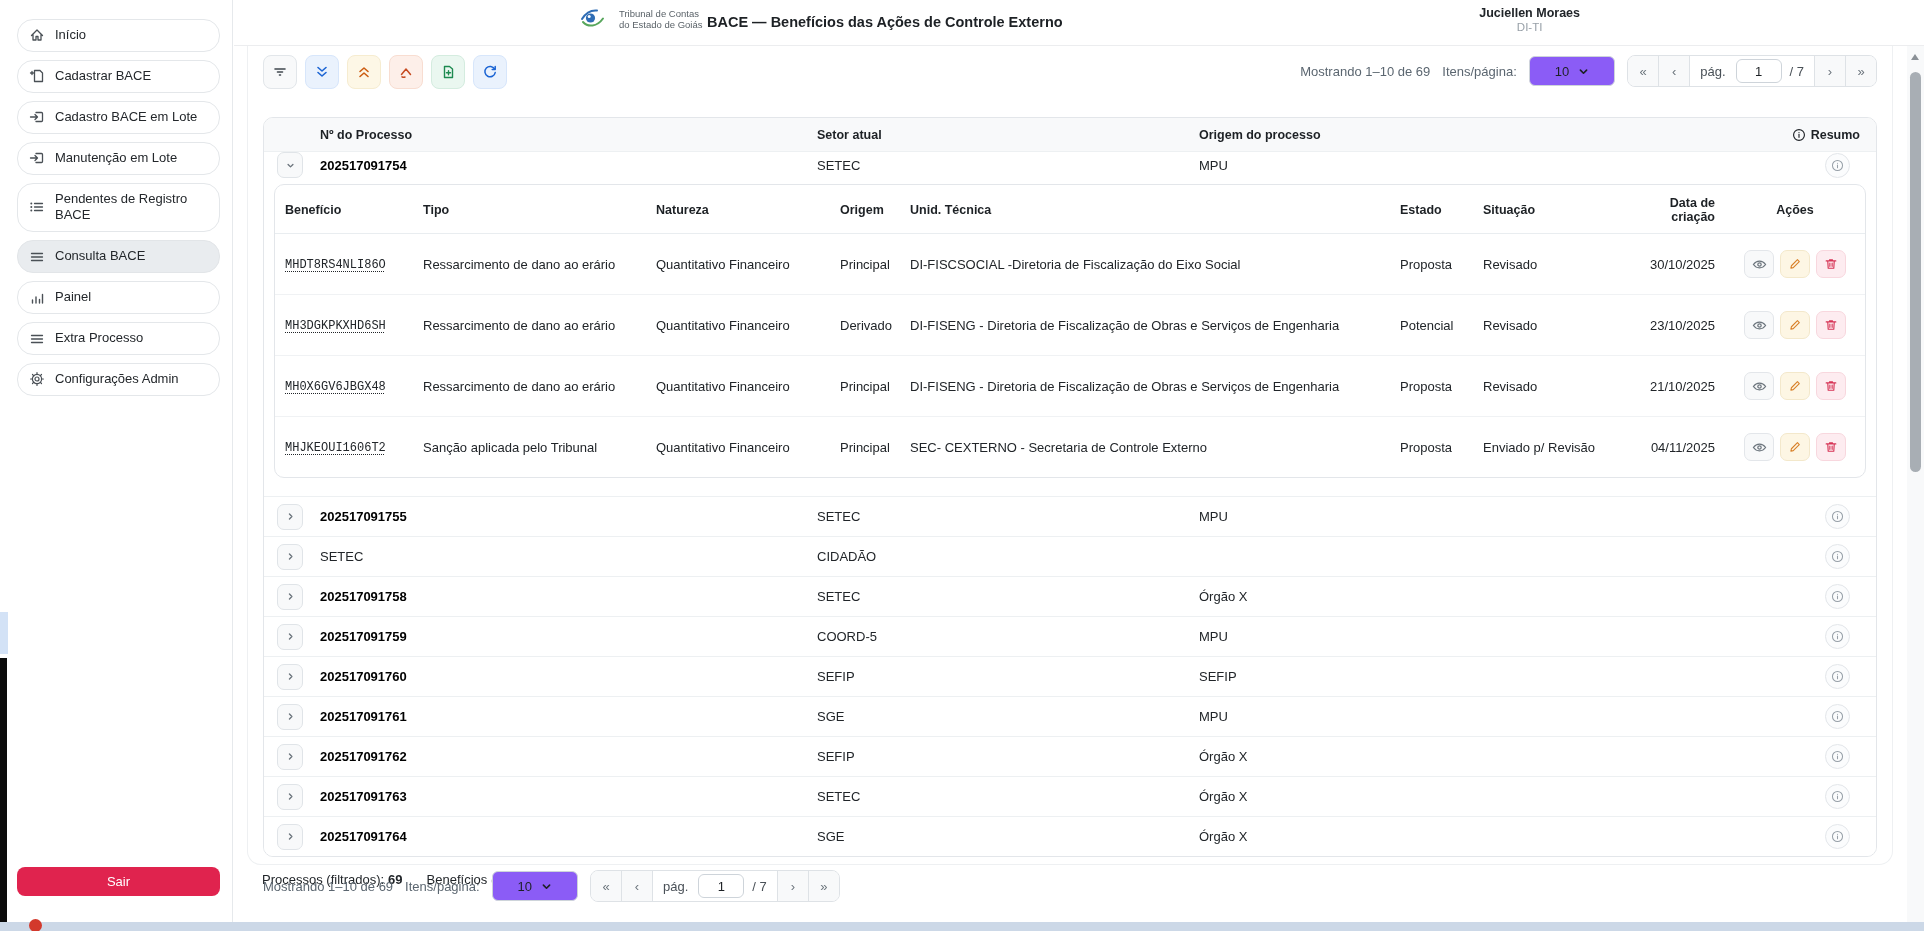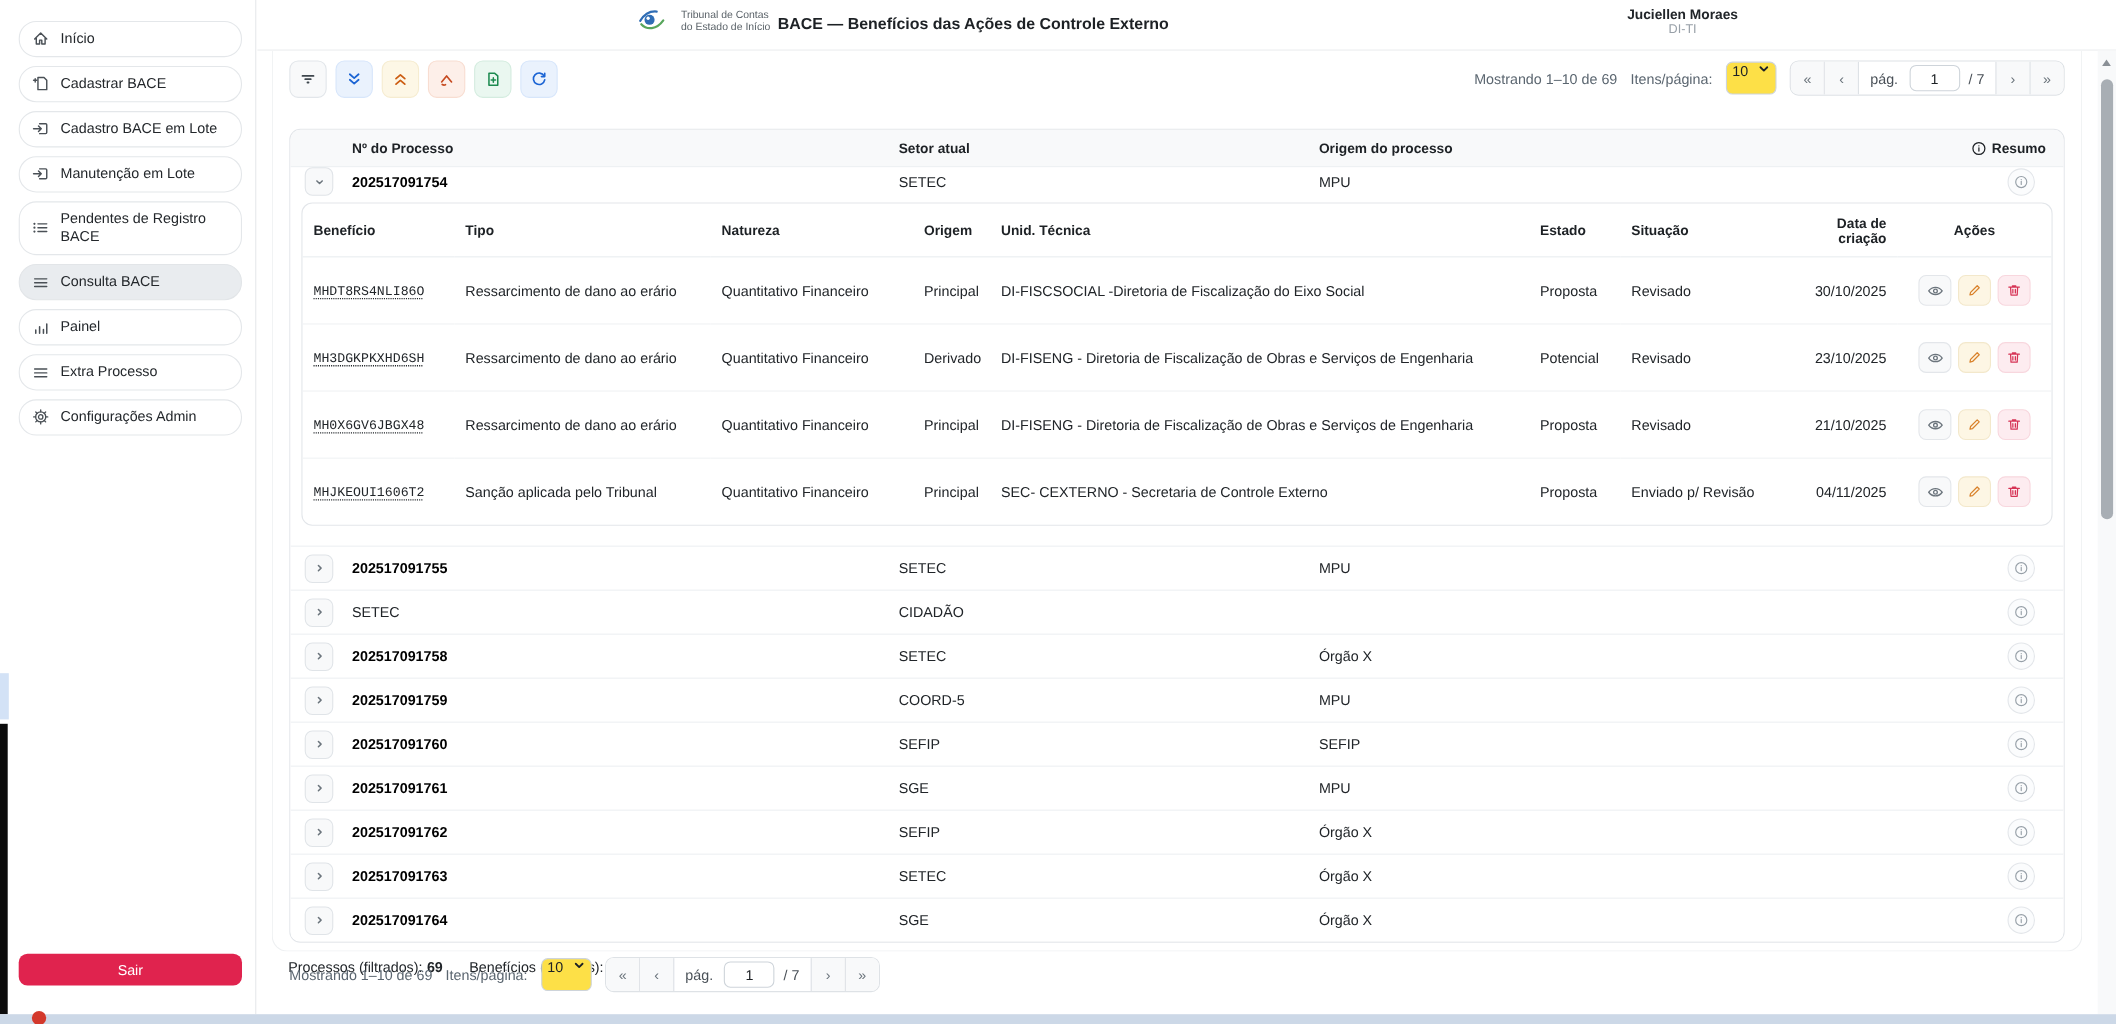--- a/index.html
+++ b/index.html
@@ -39,22 +39,22 @@
     justify-content:center; margin-right:8px; cursor:pointer; background:#fff; }
   .tbtn.filter   { background:#f8f9fa; border-color:#e2e6ea; color:#3f474e; }
   .tbtn.expand   { background:#eaf2fd; border-color:#d7e6fb; color:#1b64d4; }
   .tbtn.collapse { background:#fdf7e6; border-color:#f6ecd0; color:#cc5d12; }
   .tbtn.top      { background:#fdefe9; border-color:#f8ddd1; color:#c64a20; }
   .tbtn.export   { background:#eaf7f0; border-color:#d4ecdf; color:#1d8a50; }
   .tbtn.refresh  { background:#eaf2fd; border-color:#d7e6fb; color:#1b64d4; }
 
   
   .pager { display:flex; align-items:center; gap:12px; font-size:13px; color:#5b6670; }
-  .pager-select { display:flex; gap:9px; border:1px solid #ced4da; border-radius:6px;
-    height:30px; padding:0 5px; color:#1d2125; background:#fde047; cursor:pointer; }
+  .pager-select { display:flex; align-items:center; gap:9px; border:1px solid #ced4da; border-radius:6px;
+    height:30px; padding:0 25px; color:#1d2125; background:#8b5cf6; cursor:pointer; }
   .pgroup { display:flex; align-items:center; border:1px solid #dee2e6; border-radius:8px; overflow:hidden; height:32px; background:#fff; }
   .pgbtn { width:31px; height:100%; display:flex; align-items:center; justify-content:center; background:#f8f9fa;
     color:#6c757d; font-size:13px; cursor:pointer; }
   .pgbtn.br { border-right:1px solid #dee2e6; } .pgbtn.bl { border-left:1px solid #dee2e6; }
   .pglabel { padding:0 10px; color:#495057; }
   .pginput { width:46px; height:24px; border:1px solid #ced4da; border-radius:6px; text-align:center; font-size:13px;
     color:#1d2125; margin-right:8px; font-family:inherit; }
   .pgof { padding-right:10px; color:#495057; }
 
   
@@ -195,21 +195,21 @@
     <span>
       <svg width="32" height="24" viewBox="0 0 32 24" fill="none">
         <path d="M3 12c4-6.5 10-9 15-8.5" stroke="#2f6db5" stroke-width="2" stroke-linecap="round"></path>
         <path d="M4 15c5 5.5 14 5 20-3.5" stroke="#58a65c" stroke-width="2" stroke-linecap="round"></path>
         <circle cx="11.5" cy="11" r="4.6" fill="#2f6db5"></circle>
         <circle cx="10.2" cy="9.6" r="1.5" fill="#ffffff"></circle>
       </svg>
     </span>
     <div class="brand-text">
       <div>Tribunal de Contas</div>
-      <div>do Estado de Início</div>
+      <div>do Estado de Goiás</div>
     </div>
   </div>
   <div class="app-title">BACE — Benefícios das Ações de Controle Externo</div>
   <div class="user">
     <div class="user-name">Juciellen Moraes</div>
     <div class="user-unit">DI-TI</div>
   </div>
 </div>
 
 <div class="panel">

